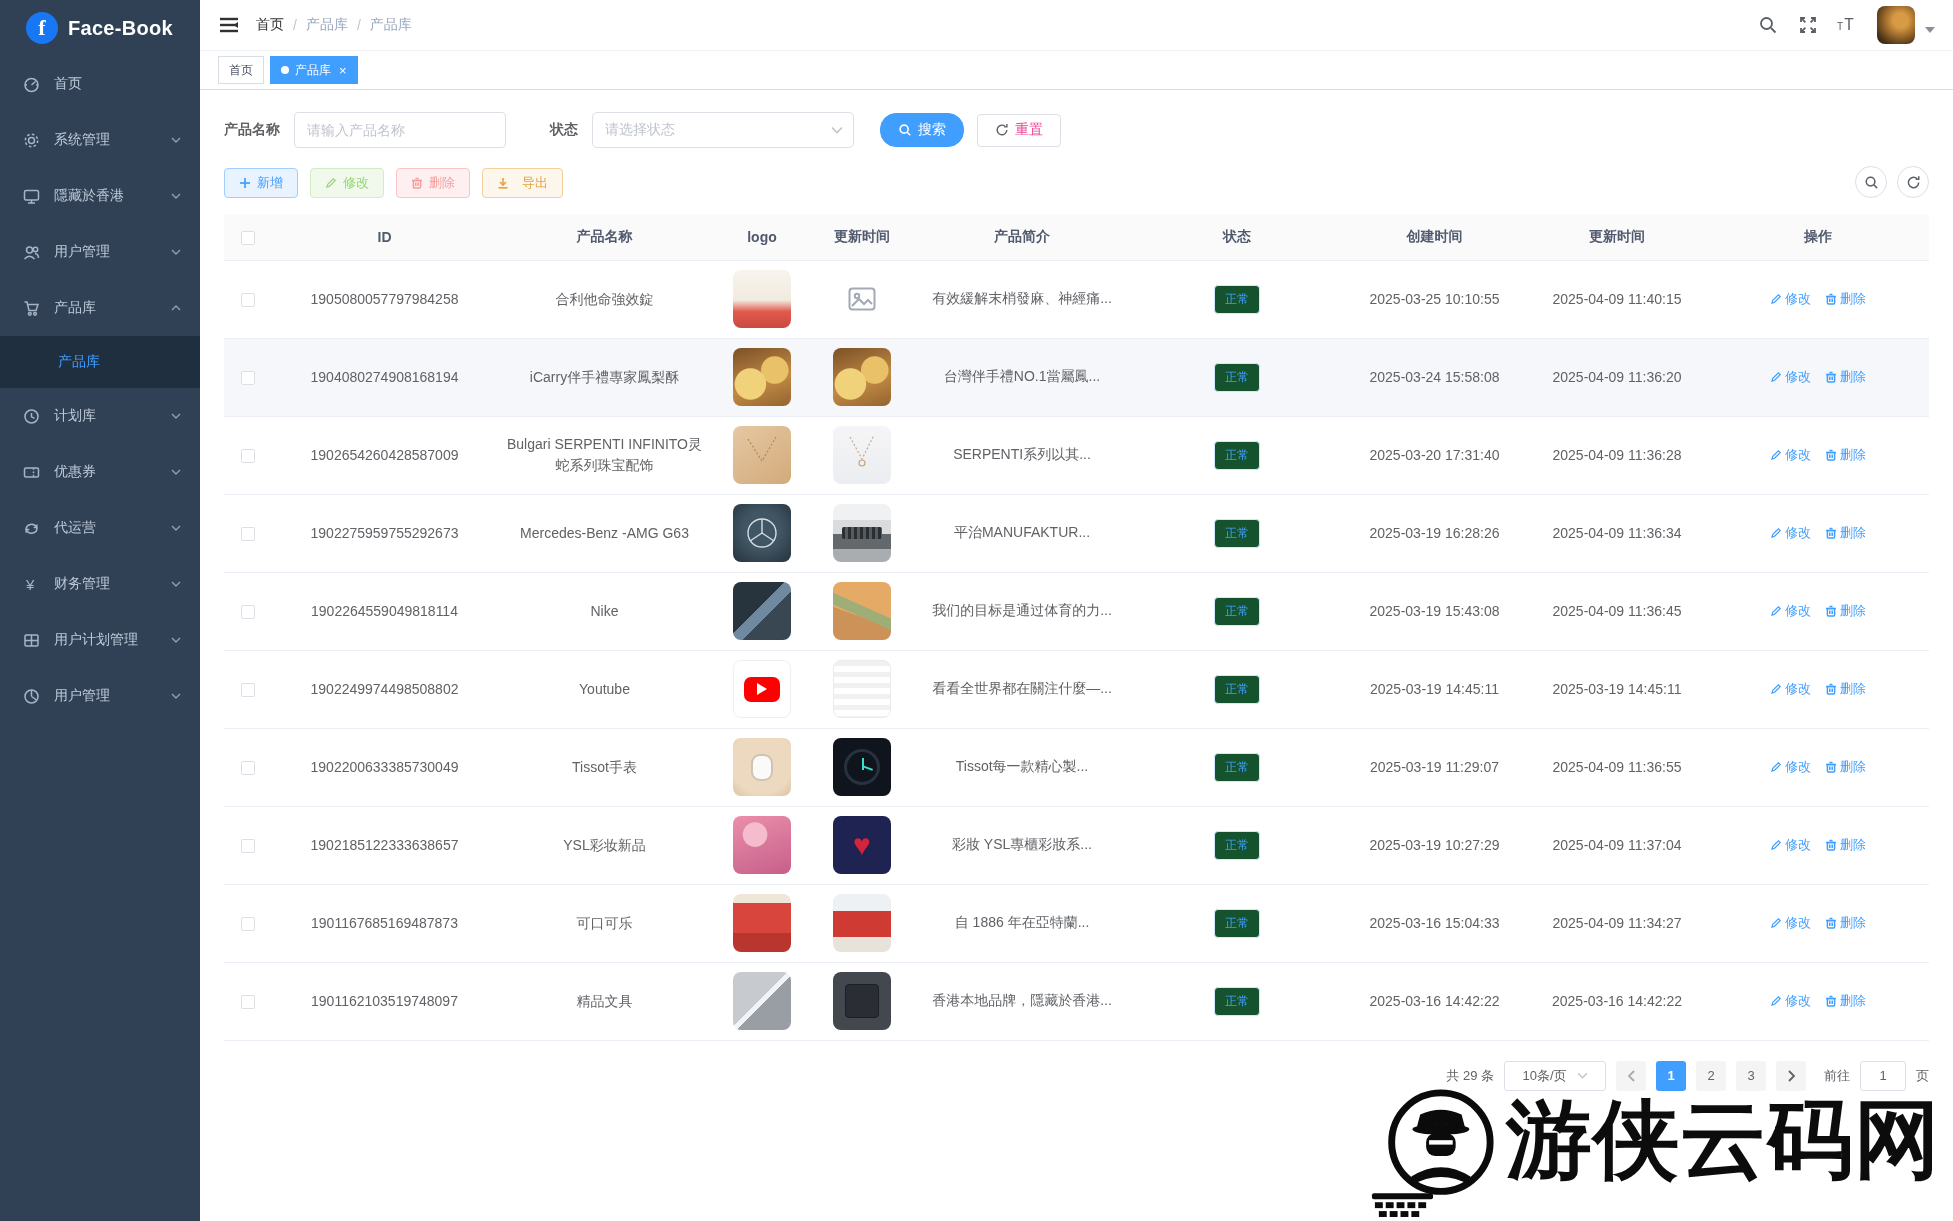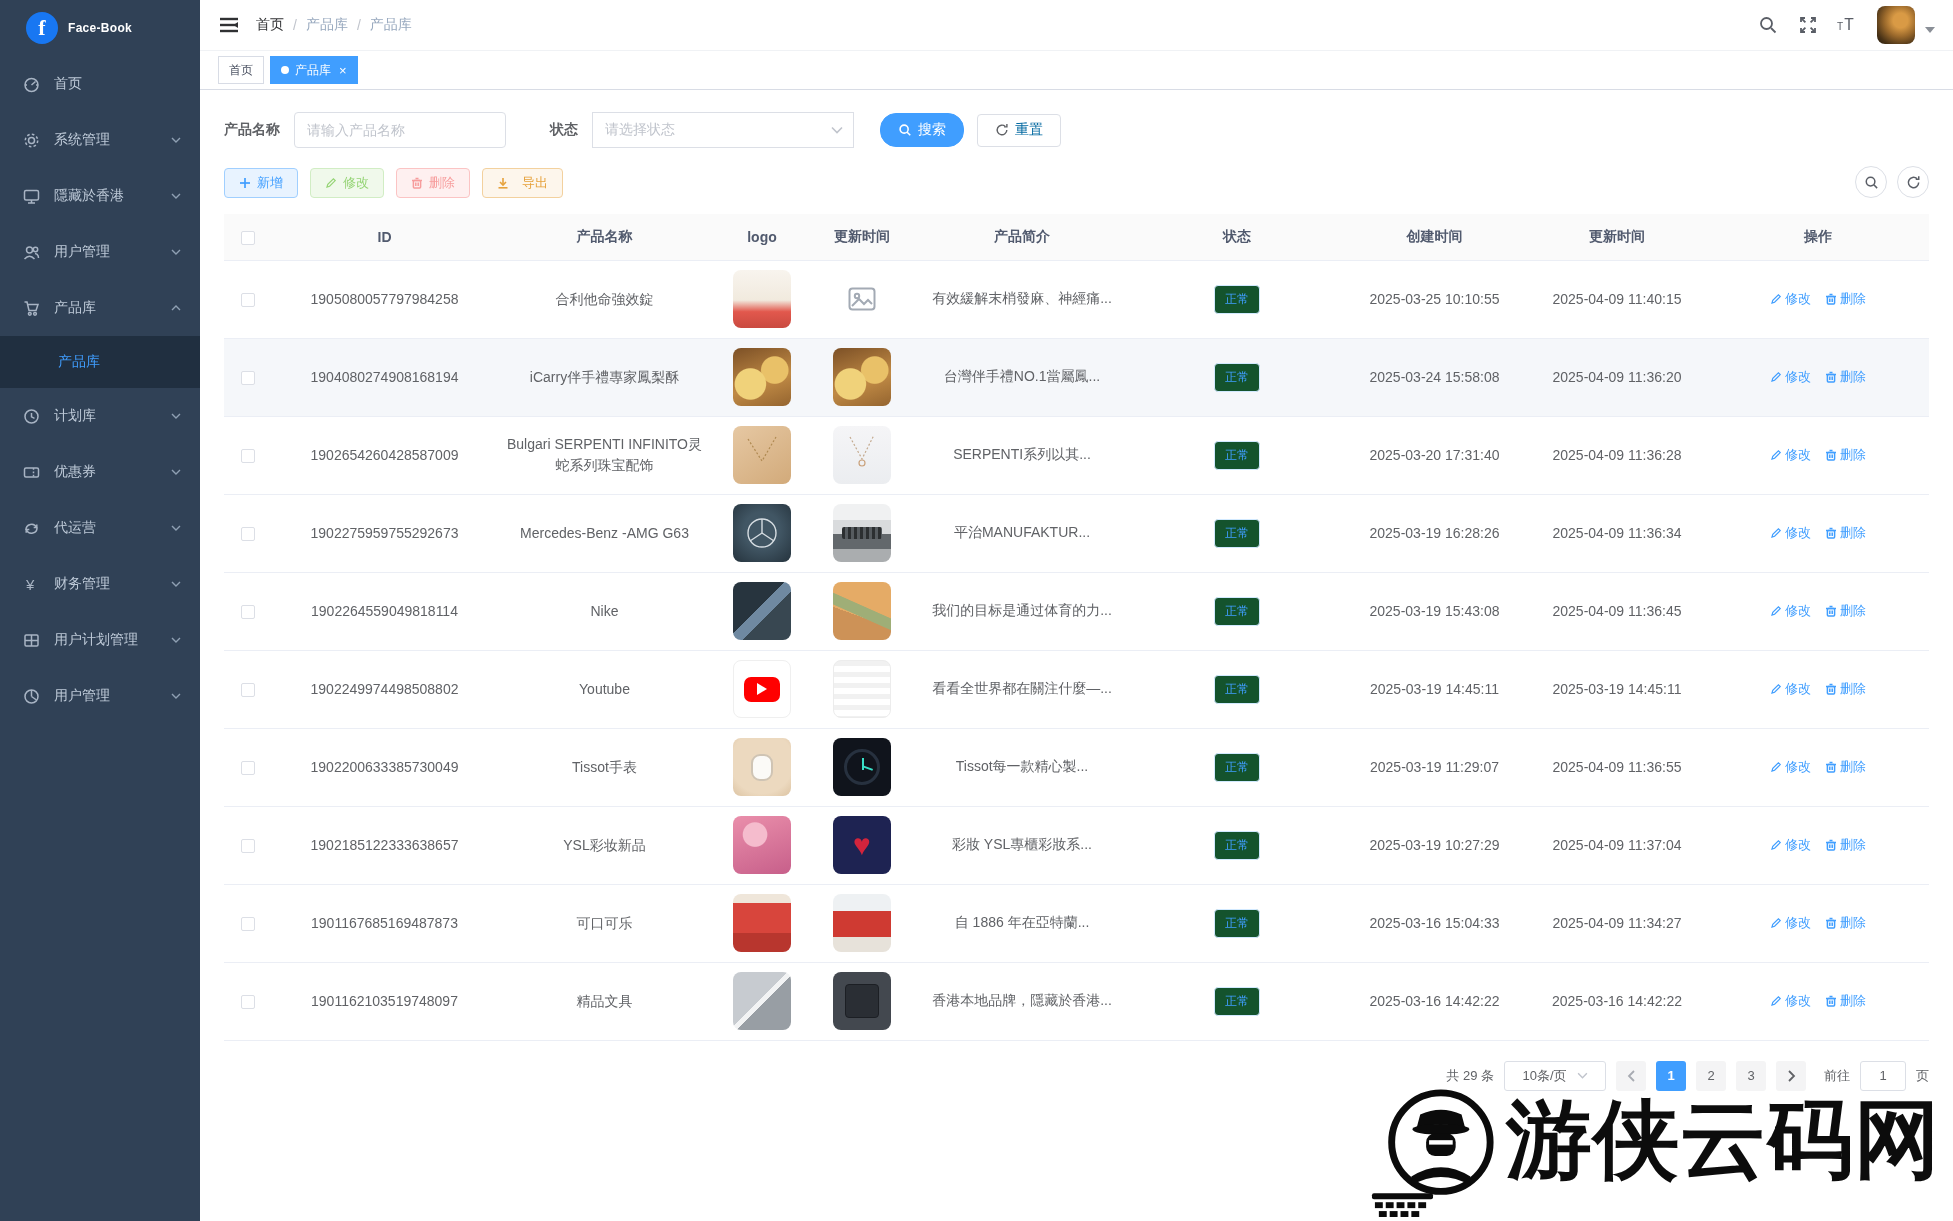--- a/index.html
+++ b/index.html
@@ -6,21 +6,21 @@
   html,body { width:1953px; height:1221px; overflow:hidden;
     font-family:"Liberation Sans","DejaVu Sans",sans-serif; background:#fff; color:#606266; }
   .app { display:flex; width:100%; height:100%; position:relative; }
 
   
   .sidebar { width:200px; height:100%; background:#304156; flex:0 0 200px; }
   .logo { height:56px; display:flex; align-items:center; gap:10px; padding-left:26px; }
   .fb-badge { width:32px; height:32px; border-radius:50%; background:#1877f2; color:#fff;
     display:flex; align-items:center; justify-content:center; font-weight:bold; font-size:22px;
     font-family:"Liberation Serif",serif; }
-  .logo-title { color:#fff; font-weight:bold; font-size:12px; letter-spacing:.3px; }
+  .logo-title { color:#fff; font-weight:bold; font-size:20px; letter-spacing:.3px; }
   .menu-item { height:56px; display:flex; align-items:center; gap:14px; padding:0 18px 0 22px;
     color:#bfcbd9; font-size:14px; cursor:pointer; position:relative; }
   .menu-item .mi-icon { width:18px; height:18px; display:flex; align-items:center; justify-content:center; color:#a8b4c4; }
   .menu-item .mi-label { flex:1; }
   .menu-item .chev { color:#8fa0b3; display:flex; }
   .submenu { background:#1f2d3d; }
   .submenu-item { height:52px; display:flex; align-items:center; padding-left:58px;
     font-size:14px; color:#bfcbd9; cursor:pointer; }
   .submenu-item.active { color:#409eff; background:#202f40; }
 
@@ -48,29 +48,29 @@
   .tag .close { font-size:13px; line-height:1; margin-left:2px; }
 
   .content { padding:22px 24px 0 24px; position:relative; flex:1; }
 
   
   .filter-row { display:flex; align-items:center; margin-bottom:20px; }
   .f-label { font-size:14px; color:#606266; font-weight:bold; margin-right:14px; }
   .f-input { width:212px; height:36px; border:1px solid #dcdfe6; border-radius:4px; padding:0 12px;
     font-size:14px; color:#606266; outline:none; font-family:inherit; }
   .f-input::placeholder { color:#c0c4cc; }
-  .f-select { width:262px; height:36px; border:1px solid #dcdfe6; border-radius:0; padding:0 30px 0 12px;
+  .f-select { width:262px; height:36px; border:1px solid #dcdfe6; border-radius:5px; padding:0 30px 0 12px;
     display:flex; align-items:center; position:relative; cursor:pointer; background:#fff; }
   .f-select .ph { color:#c0c4cc; font-size:14px; }
   .f-select .chev { position:absolute; right:10px; color:#c0c4cc; display:flex; }
   .gap40 { width:44px; }
   .btn-search { height:34px; padding:0 17px; background:#409eff; border:1px solid #409eff; border-radius:16px;
     color:#fff; font-size:14px; display:inline-flex; align-items:center; gap:6px; cursor:pointer; margin-left:26px; font-family:inherit; }
   .btn-reset { height:33px; padding:0 17px; background:#fff; border:1px solid #dcdfe6; border-radius:4px;
-    color:#0369a1; font-size:14px; display:inline-flex; align-items:center; gap:6px; cursor:pointer; margin-left:13px; font-family:inherit; }
+    color:#ec4899; font-size:14px; display:inline-flex; align-items:center; gap:6px; cursor:pointer; margin-left:13px; font-family:inherit; }
 
   
   .toolbar { display:flex; align-items:center; gap:12px; margin-bottom:16px; position:relative; }
   .tbtn { height:30px; padding:0 14px; border-radius:4px; font-size:13px; display:inline-flex;
     align-items:center; gap:6px; cursor:pointer; font-family:inherit; border:1px solid transparent; }
   .tbtn.primary { background:#e8f3ff; border-color:#a0cfff; color:#409eff; }
   .tbtn.success { background:#f0f9eb; border-color:#d1edc4; color:#95d475; }
   .tbtn.danger  { background:#fef0f0; border-color:#fbc4c4; color:#f79c9c; }
   .tbtn.warning { background:#fdf6ec; border-color:#f3d19e; color:#e6a23c;gap:13px; }
   .tool-right { position:absolute; right:0; top:-2px; display:flex; gap:10px; }

